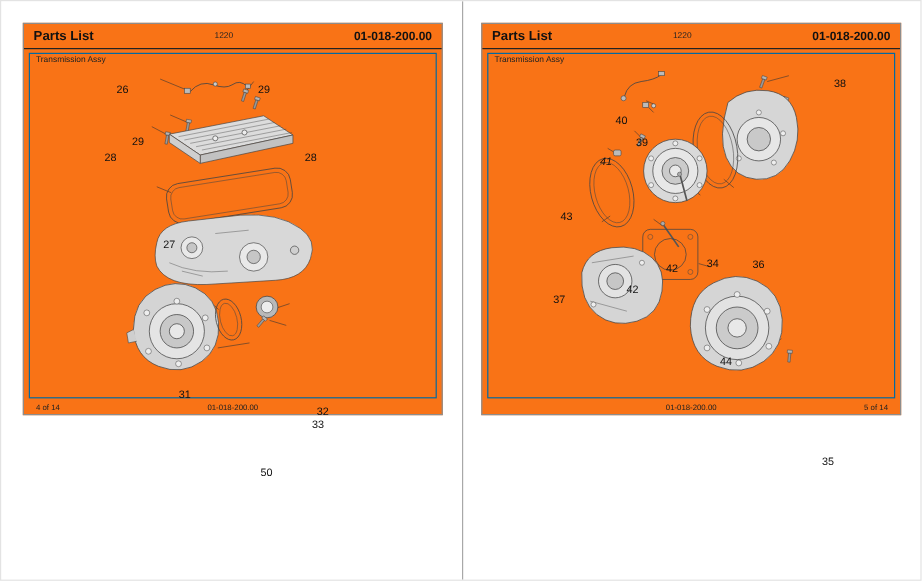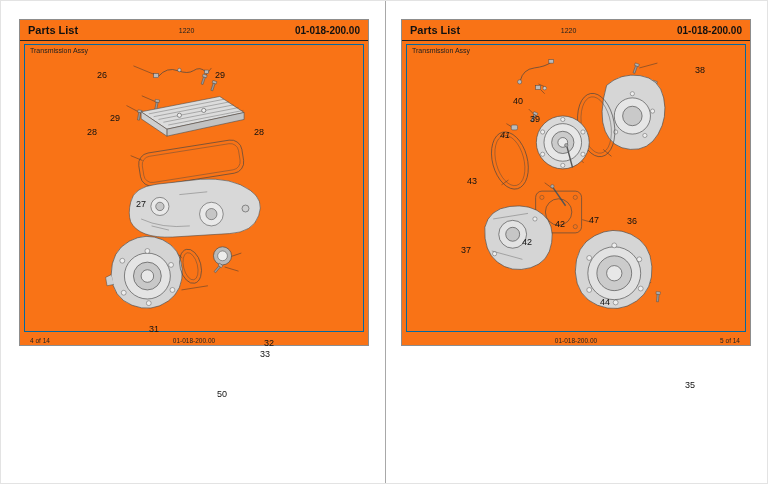--- a/index.html
+++ b/index.html
@@ -270,21 +270,21 @@
         <use href="#boltR" transform="translate(289,358) rotate(5)"></use>
       </svg>
       <div class="callouts">
           <span class="callout" style="left: 293px; top: 25px;">38</span>
           <span class="callout" style="left: 111px; top: 56px;">40</span>
           <span class="callout" style="left: 128px; top: 74px;">39</span>
           <span class="callout" style="left: 98px; top: 90px; font-style: italic;">41</span>
           <span class="callout" style="left: 65px; top: 112px; margin-top: 24px;">43</span>
           <span class="callout" style="left: 153px; top: 179px;">42</span>
           <span class="callout" style="left: 225px; top: 176px;">36</span>
-          <span class="callout" style="left: 187px; top: 175px;">47</span>
+          <span class="callout" style="left: 187px; top: 175px;">34</span>
           <span class="callout" style="left: 120px; top: 197px;">42</span>
           <span class="callout" style="left: 59px; top: 205px;">37</span>
           <span class="callout" style="left: 198px; top: 257px;">44</span>
           <span class="callout" style="left: 283px; top: 340px;">35</span>
         </div>
     </div>
     <footer class="page-footer">
       <span class="f-left"></span>
       <span class="f-center">01-018-200.00</span>
       <span class="f-right">5 of 14</span>

